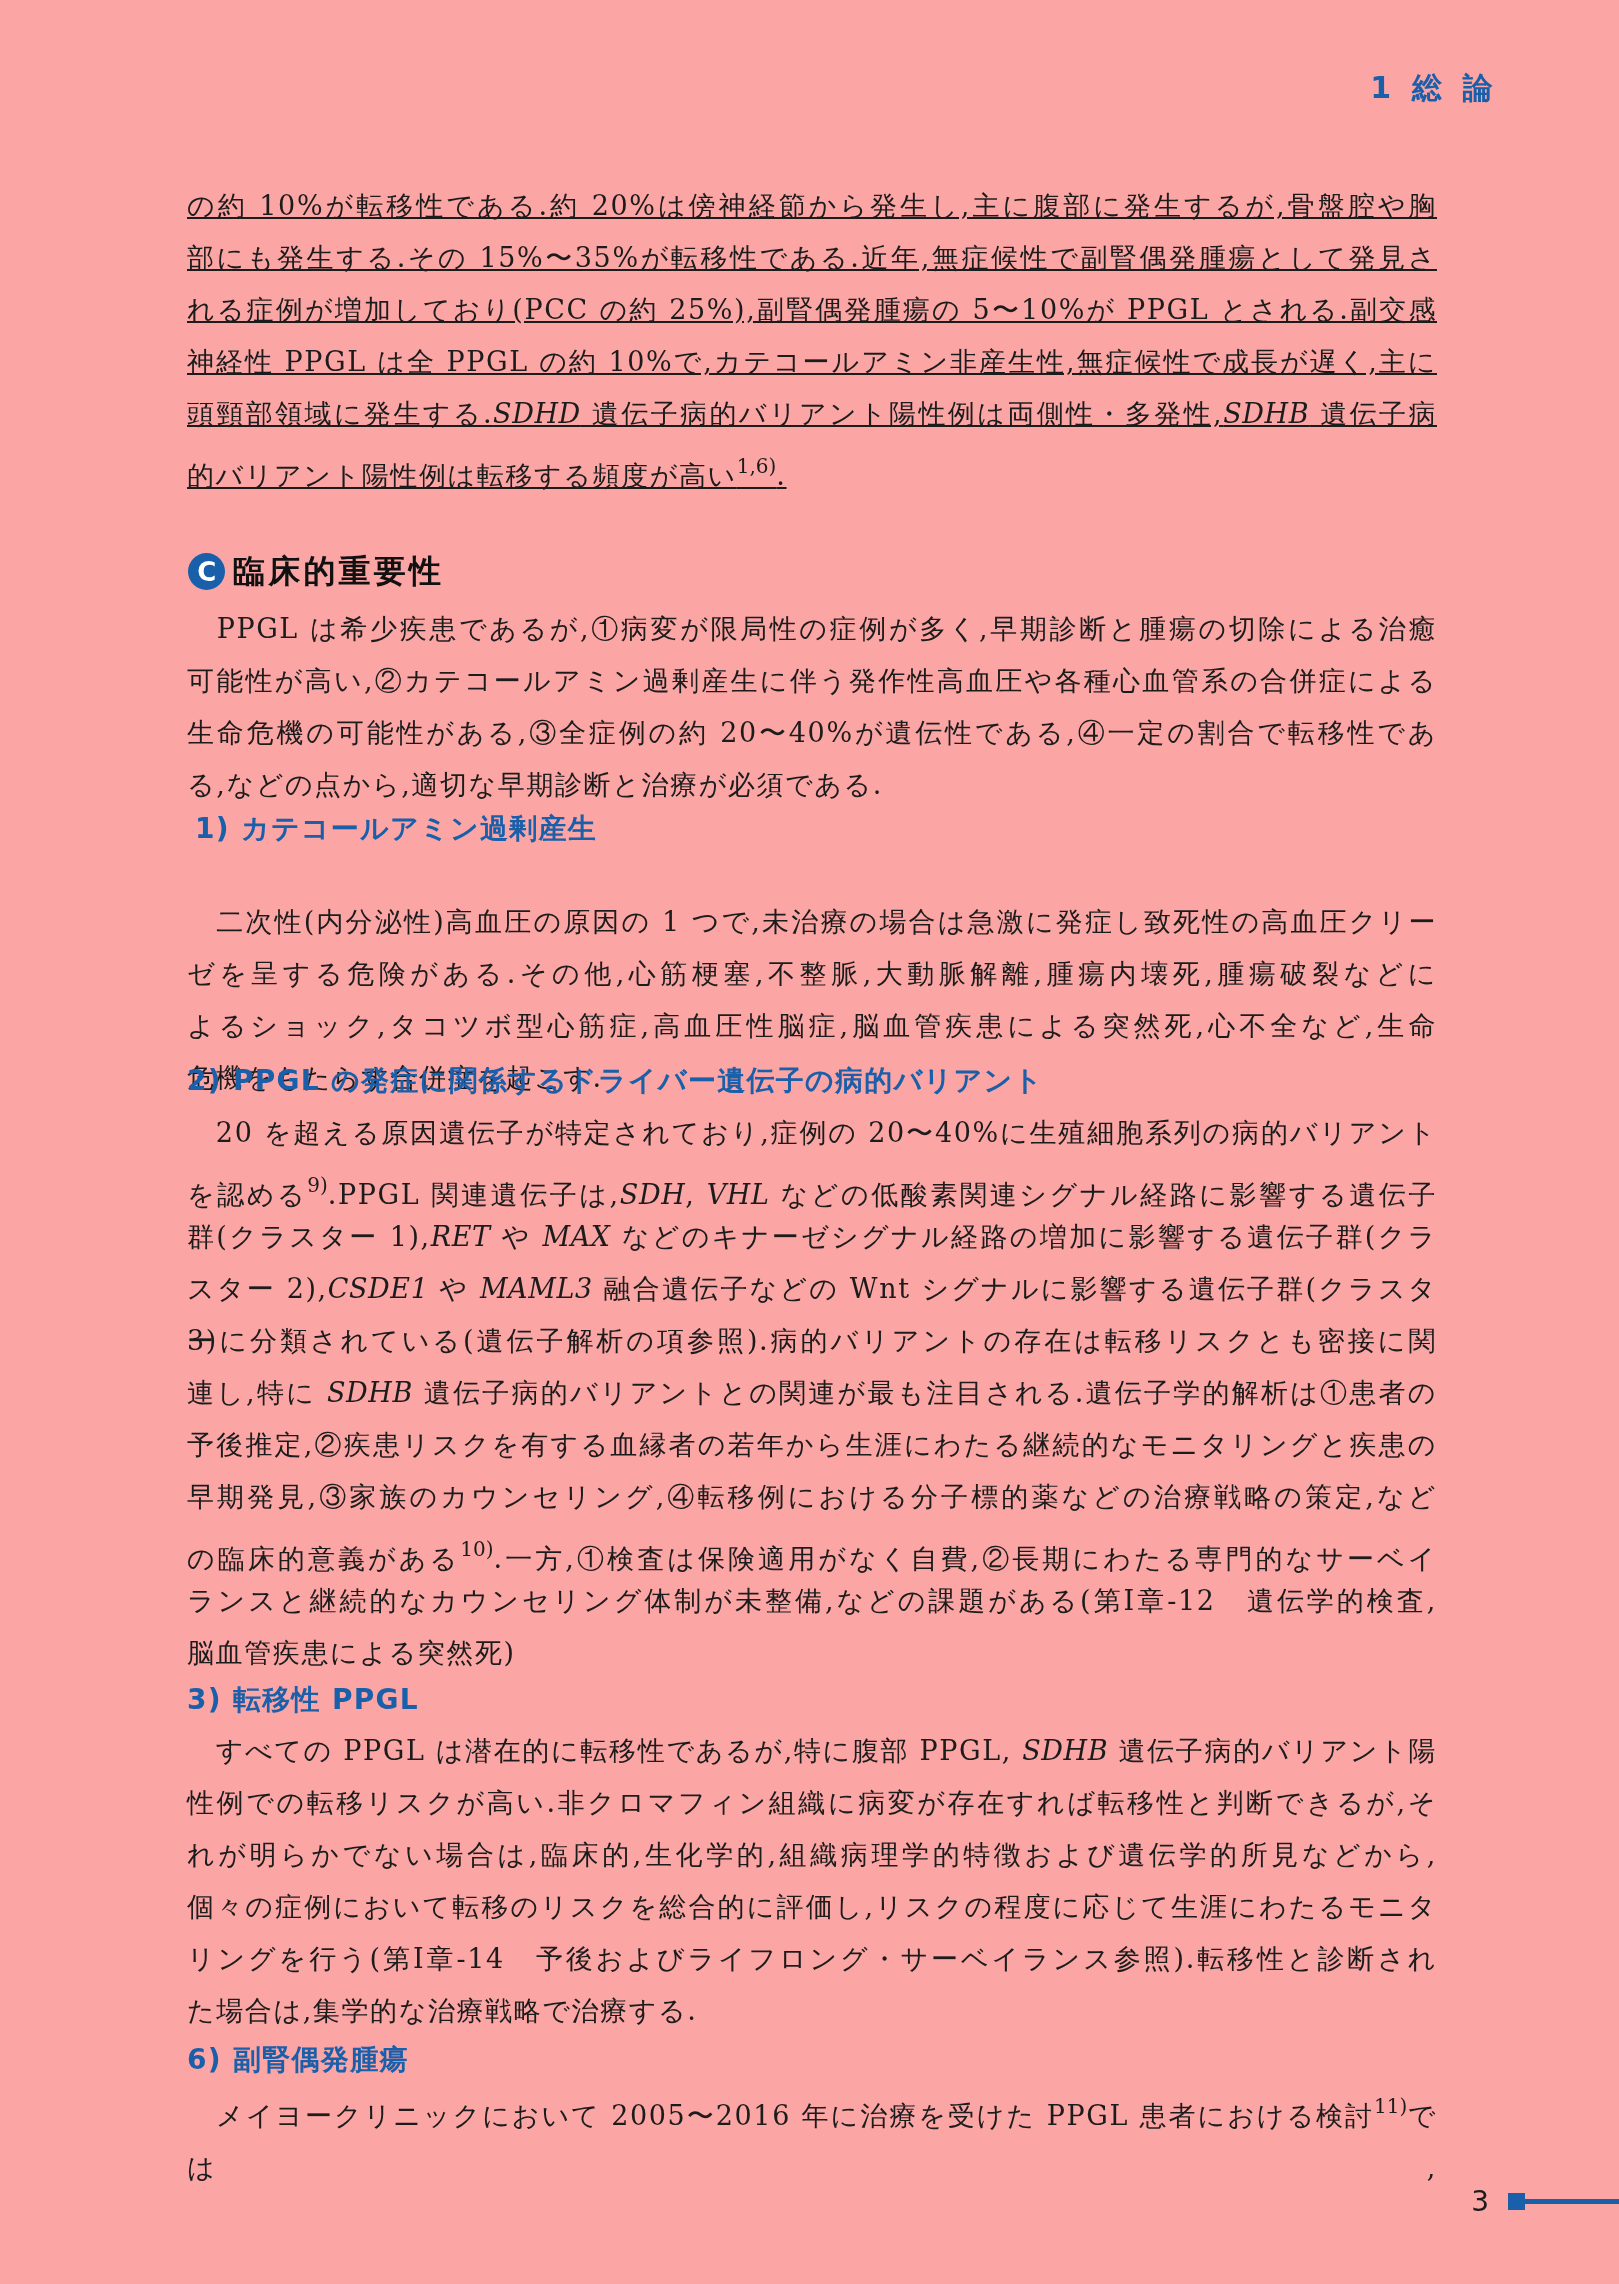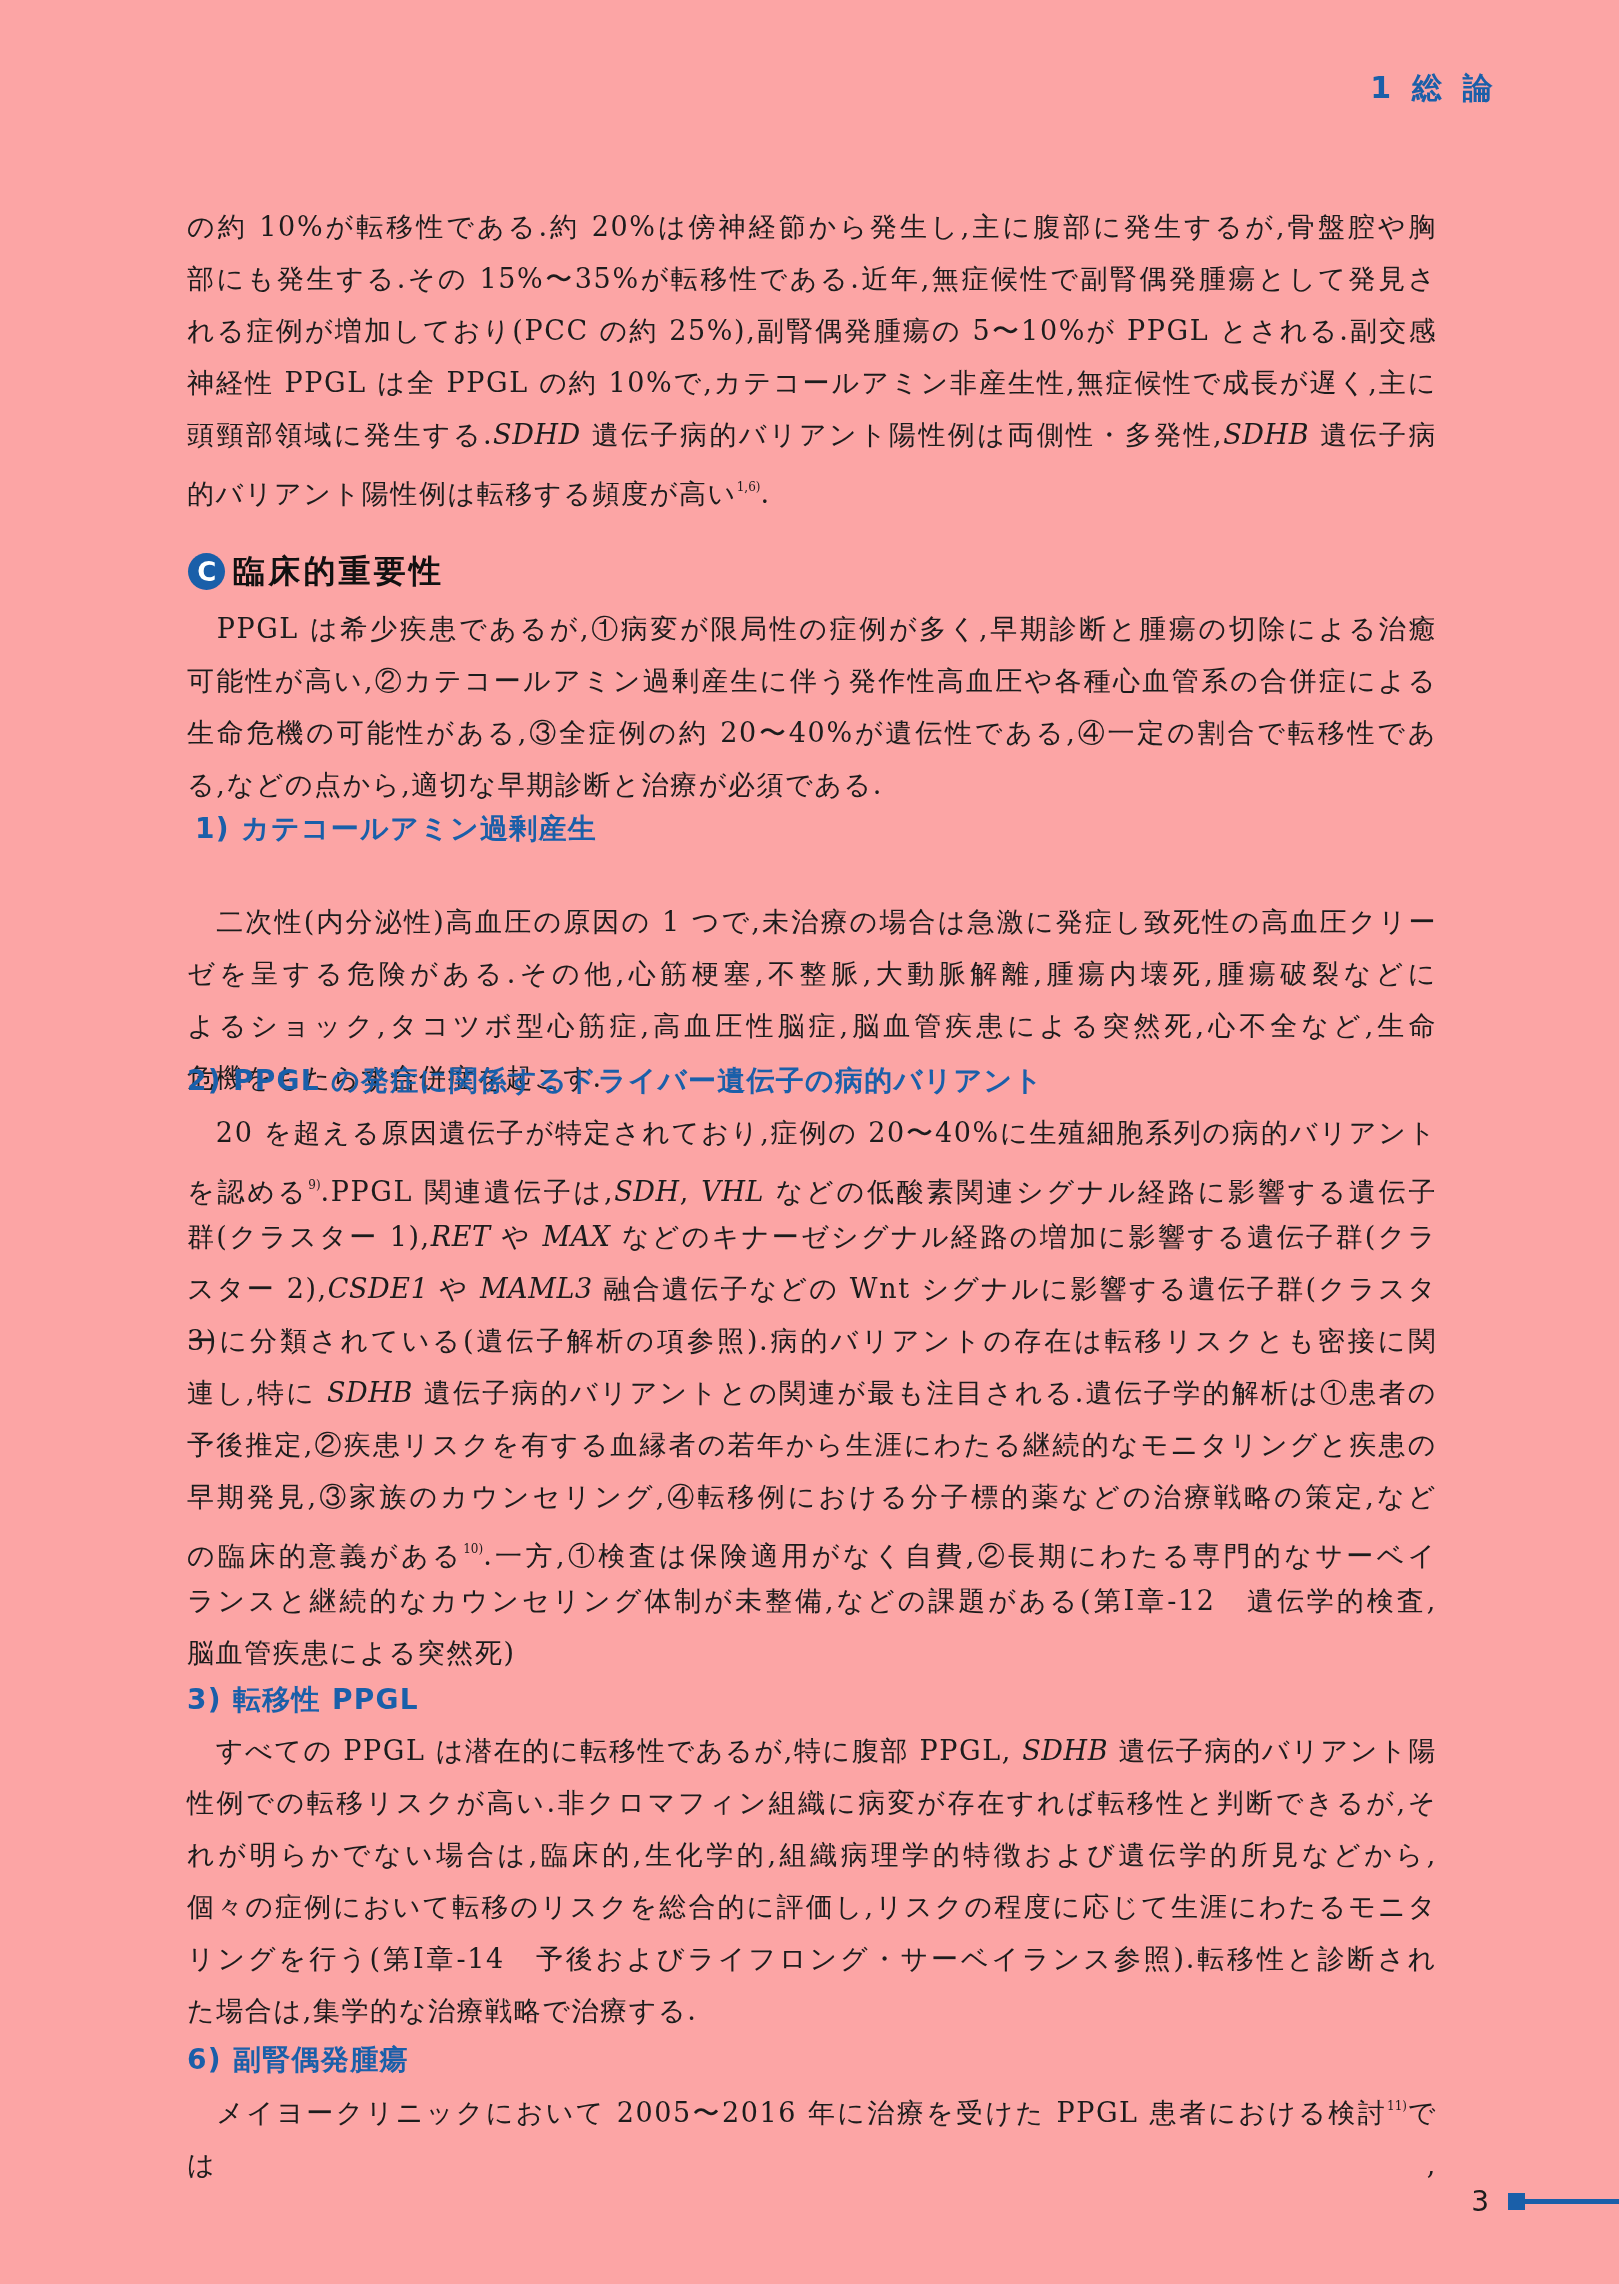--- a/index.html
+++ b/index.html
@@ -32,21 +32,21 @@
     font-size:27px;
     letter-spacing:1.6px;
     white-space:normal;
   }
   .para .line.j{
     text-align:justify;
     text-align-last:justify;
   }
   .para .line .it{font-style:italic;letter-spacing:0.6px;}
   .para .line .sup{
-    font-size:12px;
+    font-size:20px;
     vertical-align:12.3px;
     letter-spacing:0;
     margin-top:20px;
   }
   .sectionC{
     display:flex;
     align-items:center;
     height:41px;
   }
   .c-icon{
@@ -76,21 +76,21 @@
   .subheading{
     font-family:"DejaVu Sans","Liberation Sans",sans-serif;
     font-weight:bold;
     font-size:28px;
     letter-spacing:1.3px;
     line-height:36px;
     color:var(--accent,#1a5fa9);
     white-space:nowrap;
   }
   
-  #p1{top:201px;}
+  #p1{top:180px;text-decoration:underline;}
   #secC{top:551px;}
   #p2{top:603px;}
   #sub1{top:811px;margin-left:8px;}
   #p3{top:896px;}
   #sub2{top:1063px;}
   #p4{top:1107px;}
   #sub3{top:1682px;}
   #p5{top:1725px;}
   #sub4{top:2042px;}
   #p6{top:2080px;}

